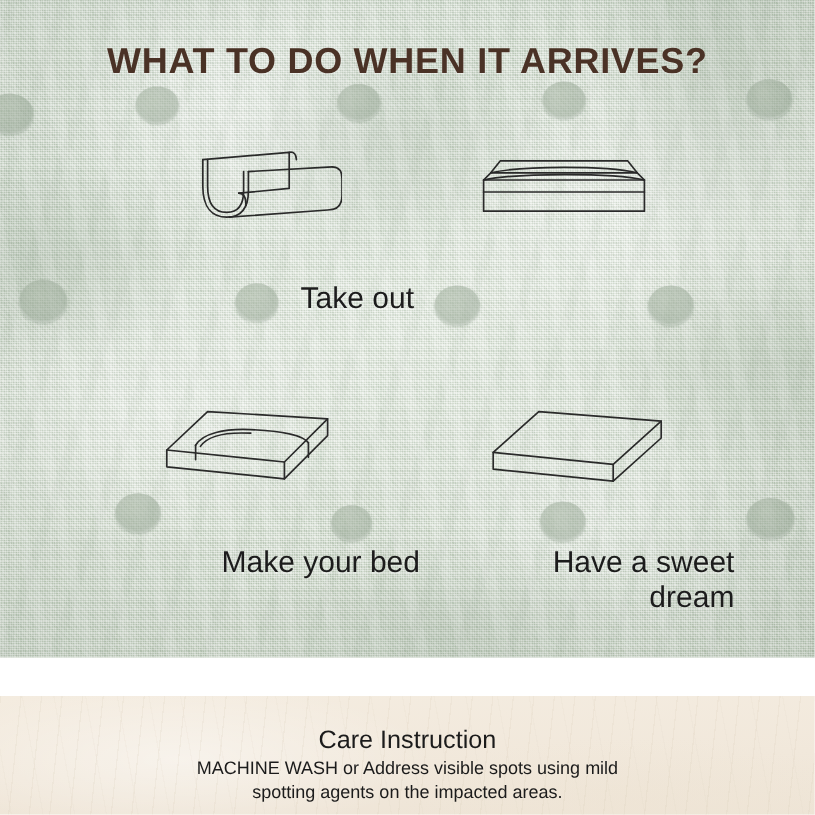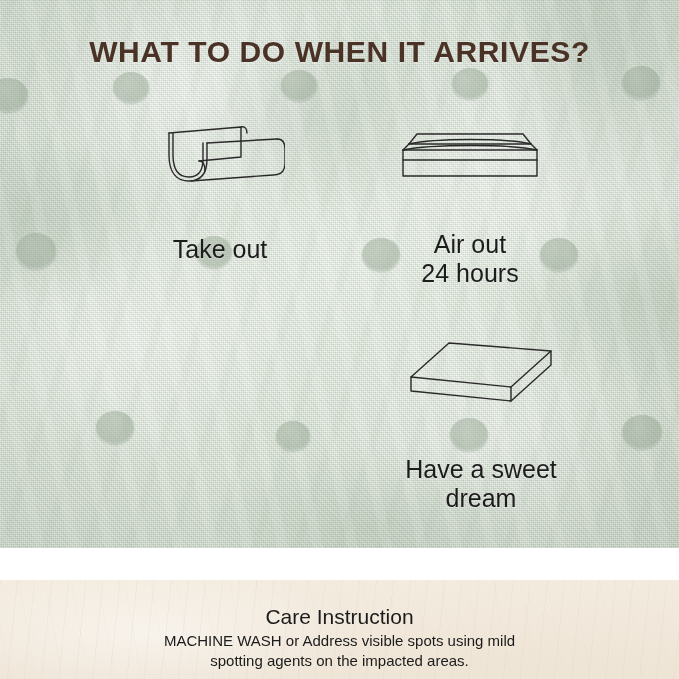--- a/index.html
+++ b/index.html
@@ -103,21 +103,21 @@
     font-size: 30px;
     font-weight: bold;
     letter-spacing: 0.6px;
     color: #4a3226;
     text-shadow: 0 1px 1px rgba(255,255,255,0.35);
   }
 
   
   .step {
     position: absolute;
-    text-align: center;
+    text-align: right;
   }
   .step-icon {
     display: block;
     margin: 0 auto;
   }
   .step-label {
     font-size: 25px;
     color: #1c1c1c;
     line-height: 1.14;
     white-space: pre-line;
@@ -227,24 +227,36 @@
       <g fill="none" stroke="#2a2a2a" stroke-width="1.4" stroke-linejoin="round" stroke-linecap="round">
         <path d="M22,16 L128,16 L136,26 L14,26 Z"></path>
         <path d="M14,26 C40,20 110,20 136,26"></path>
         <path d="M8,32 L142,32 L142,58 L8,58 Z"></path>
         <path d="M8,32 C36,26 116,26 142,32"></path>
         <path d="M8,42 L142,42"></path>
         <path d="M14,26 L8,32"></path>
         <path d="M136,26 L142,32"></path>
       </g>
     </svg>
-    <div class="step-label">Air out
-24 hours</div>
-  </div>
-
+  </div>
+
+  <div class="step" id="step-3">
+    <svg class="step-icon" width="152" height="72" viewBox="0 0 152 72">
+      <g fill="none" stroke="#2a2a2a" stroke-width="1.4" stroke-linejoin="round" stroke-linecap="round">
+        <path d="M40,8 L140,14 L104,50 L6,40 Z"></path>
+        <path d="M6,40 L6,54 L104,64 L104,50"></path>
+        <path d="M140,14 L140,28 L104,64"></path>
+        <path d="M30,36 C36,26 54,22 76,23 C102,24 120,28 124,34"></path>
+        <path d="M30,36 L30,48"></path>
+        <path d="M124,34 L124,46"></path>
+        <path d="M34,37 C40,28 56,25 76,26"></path>
+      </g>
+    </svg>
+    <div class="step-label">Make your bed</div>
+  </div>
 
   <div class="step" id="step-4">
     <svg class="step-icon" width="152" height="76" viewBox="0 0 152 76">
       <g fill="none" stroke="#2a2a2a" stroke-width="1.4" stroke-linejoin="round" stroke-linecap="round">
         <path d="M44,8 L146,16 L106,52 L6,42 Z"></path>
         <path d="M6,42 L6,56 L106,66 L106,52"></path>
         <path d="M146,16 L146,30 L106,66"></path>
       </g>
     </svg>
     <div class="step-label">Have a sweet

